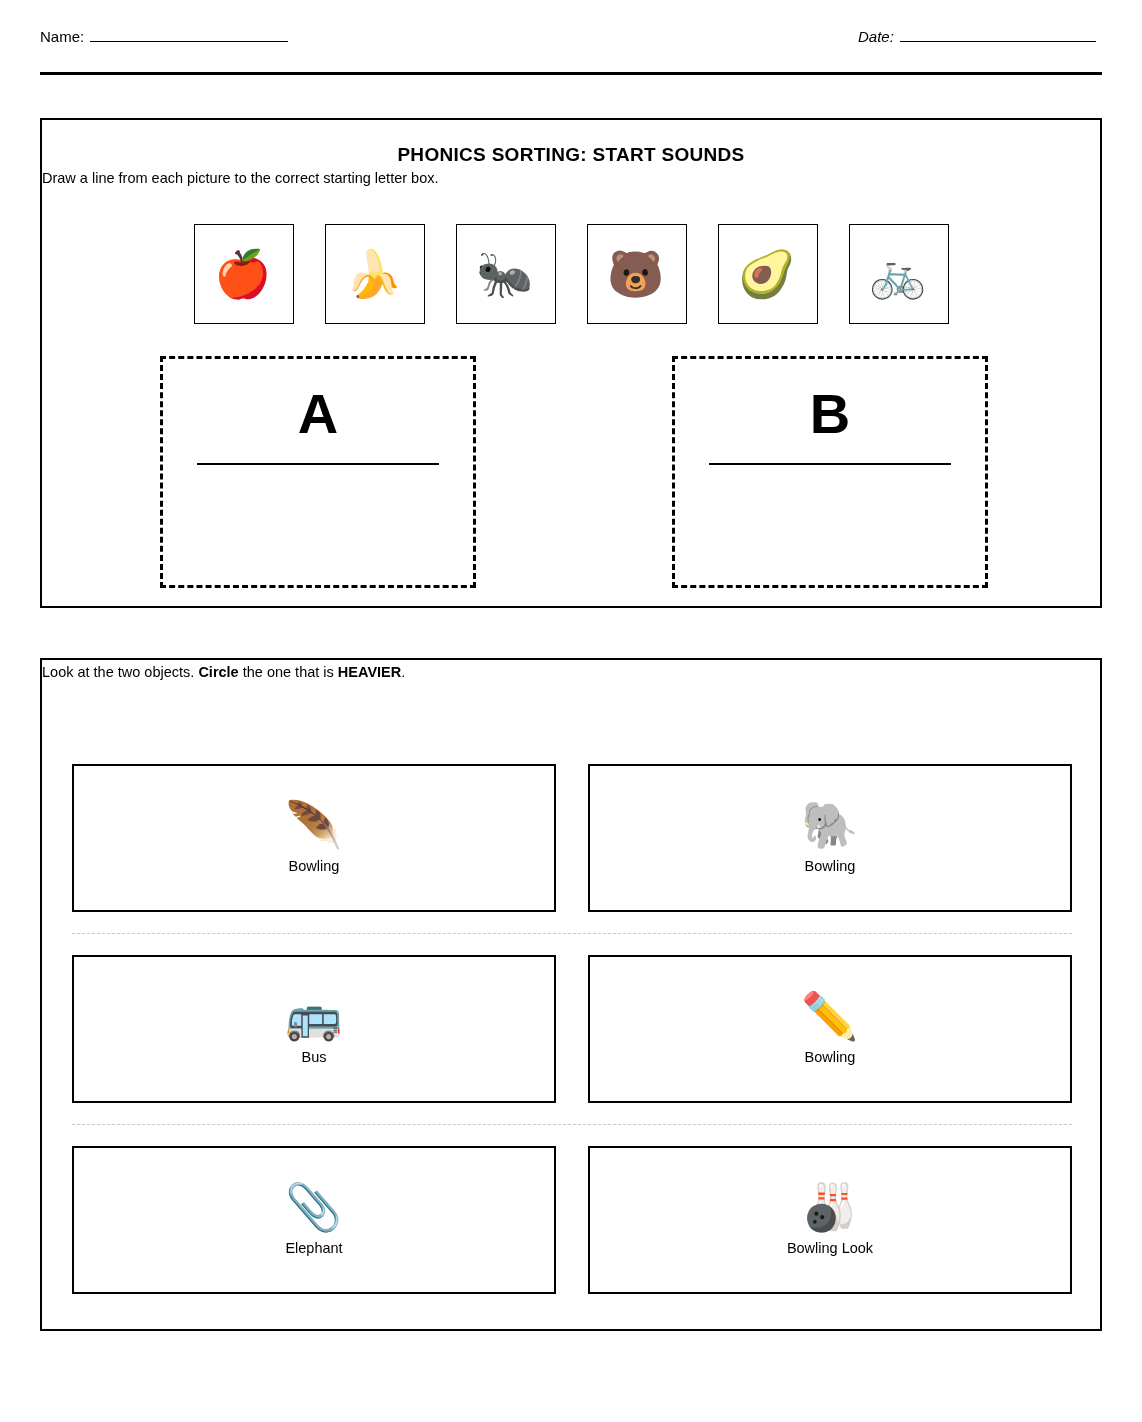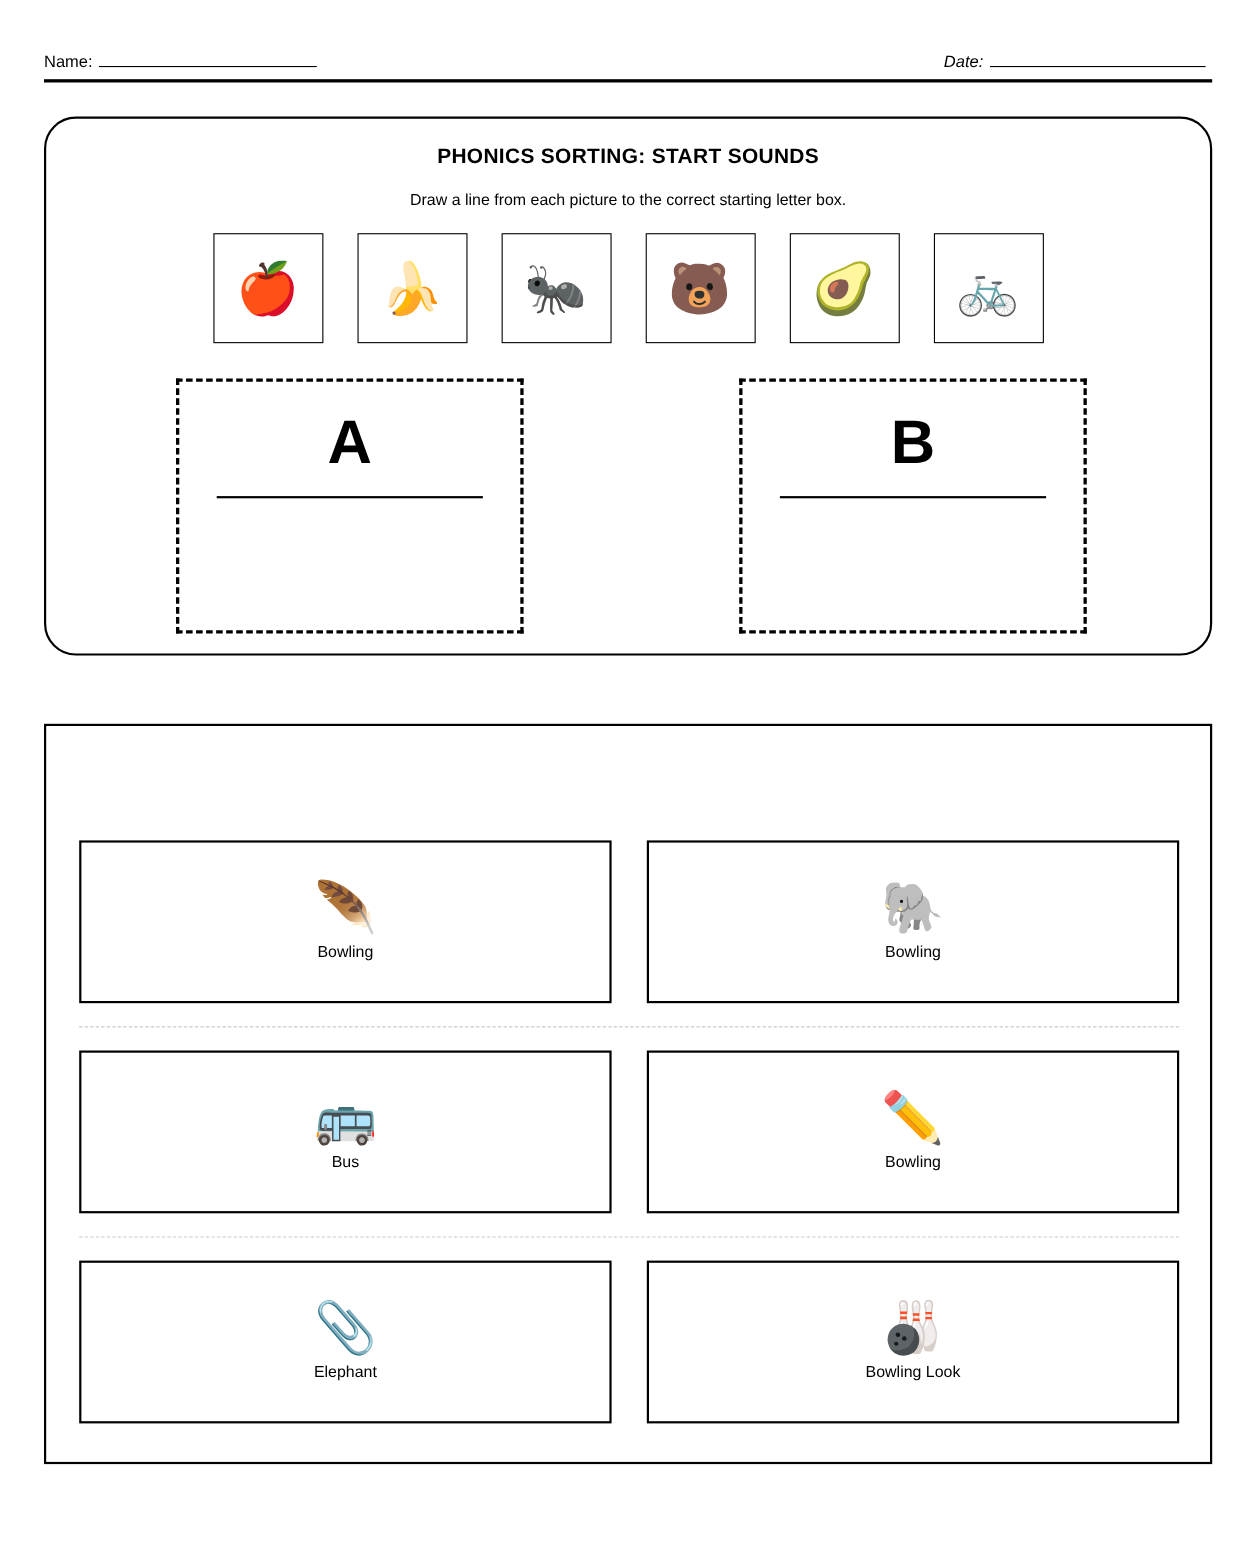--- a/index.html
+++ b/index.html
@@ -17,21 +17,21 @@
   
   .header {
     position: absolute;
     left: 40px;
     top: 0;
     width: 1062px;
     height: 78px;
   }
   .header-row {
     position: absolute;
-    top: 48px;
+    top: 28px;
     left: 0;
     width: 100%;
     height: 22px;
   }
   .field {
     position: absolute;
     display: flex;
     align-items: baseline;
     gap: 6px;
   }
@@ -60,34 +60,34 @@
   }
 
   
   .panel {
     position: absolute;
     left: 40px;
     width: 1062px;
     border: 2px solid #000;
     background: #fff;
   }
-  .panel-phonics { top: 106px; height: 490px; border-radius: 29px; }
+  .panel-phonics { top: 118px; height: 490px; }
   .panel-math    { top: 658px; height: 673px; }
 
   .section-title {
     text-align: center;
     font-size: 19px;
     font-weight: bold;
     letter-spacing: 0.3px;
     margin-top: 24px;
   }
   .section-subtitle {
-    text-align: center;
+    text-align: left;
     font-size: 14.5px;
-    margin-top: 20px;
+    margin-top: 4px;
   }
   .section-subtitle b { font-weight: bold; }
 
   
   .picture-row {
     position: absolute;
     left: 0;
     top: 104px;
     width: 100%;
     display: flex;
@@ -235,20 +235,21 @@
     <div class="letter-box">
       <div class="letter-glyph">B</div>
       <div class="letter-writeline"></div>
     </div>
   </div>
 
 </div>
 
 <div class="panel panel-math">
 
+  <div class="section-subtitle"><span>Look at the two objects. </span><b>Circle</b><span> the one that is </span><b>HEAVIER</b><span>.</span></div>
 
   <div class="math-list">
 
     <div class="math-row">
       <div class="math-card">
         <span class="math-emoji">🪶</span>
         <span class="math-label">Bowling</span>
       </div>
       <div class="math-card">
         <span class="math-emoji">🐘</span>

